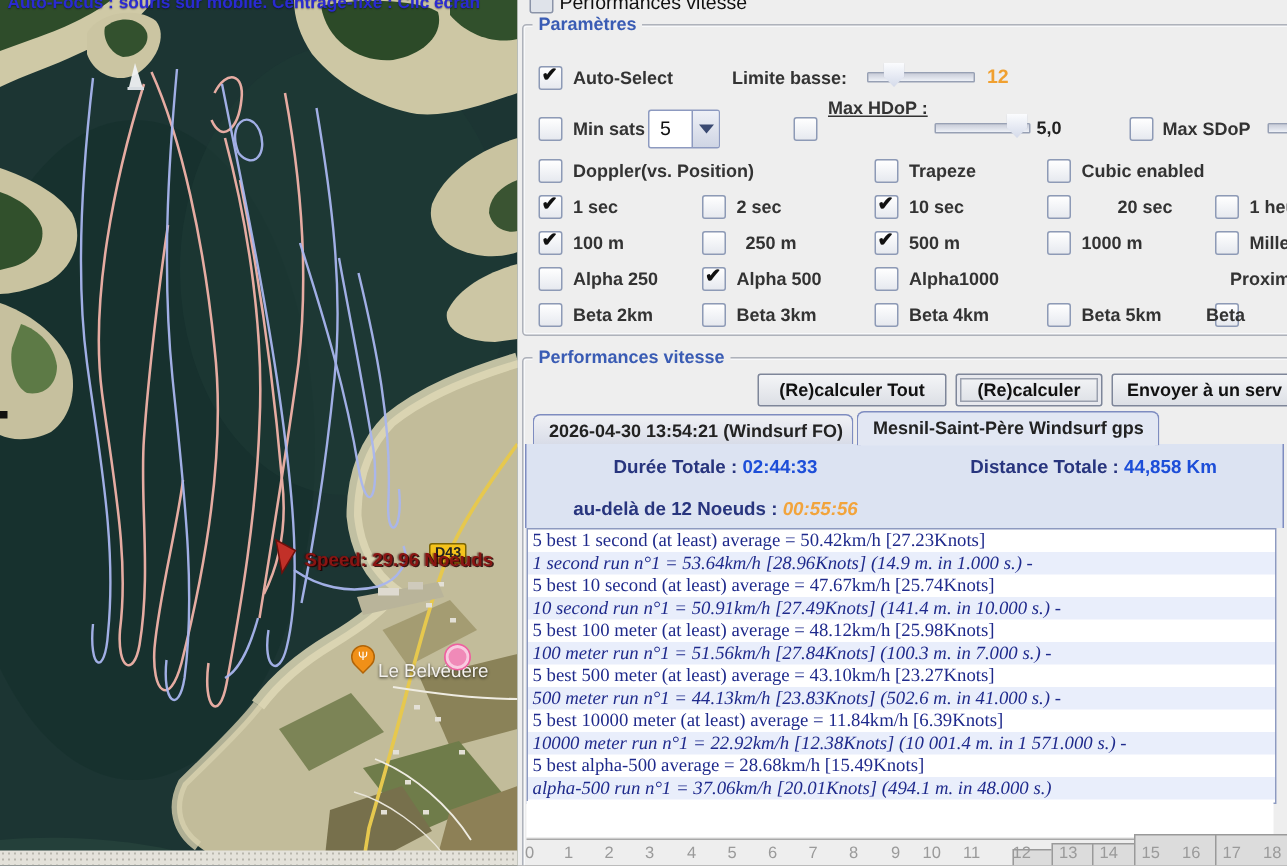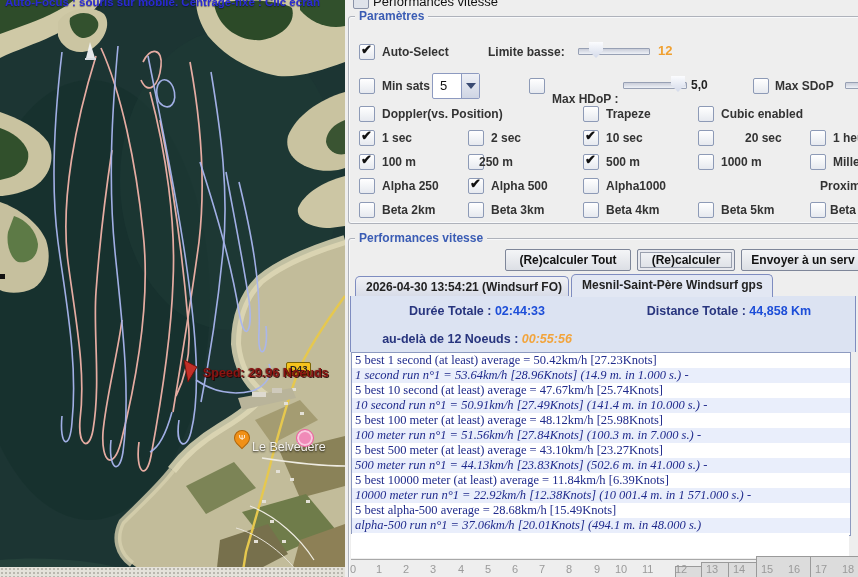--- a/index.html
+++ b/index.html
@@ -217,21 +217,21 @@
     <div class="slider-thumb" style="left:244px;top:42px;"></div>
     <div class="orange-val" style="left:313px;top:43px;">12</div>
 
     <div class="cb" style="left:14px;top:78px;"></div>
     <div class="cb-label" style="left:37px;top:79px;">Min sats :</div>
     <div class="combo" style="left:87px;top:73px;">
       <span class="val">5</span>
       <span class="btn"></span>
     </div>
     <div class="cb" style="left:184px;top:78px;"></div>
-    <div class="cb-label" style="left:207px;top:92px;">Max HDoP :</div>
+    <div class="cb-label" style="left:207px;top:65px;text-decoration:underline;">Max HDoP :</div>
     <div class="slider-track" style="left:278px;top:82px;width:62px;"></div>
     <div class="slider-thumb" style="left:326px;top:76px;"></div>
     <div class="plain-val" style="left:346px;top:78px;">5,0</div>
     <div class="cb" style="left:408px;top:78px;"></div>
     <div class="cb-label" style="left:430px;top:79px;">Max SDoP</div>
     <div class="slider-track" style="left:500px;top:82px;width:20px;"></div>
 
     <div id="cb-grid">
         <div class="cb" style="left: 14px; top: 106px;"></div>
         <div class="cb-label" style="left: 37px; top: 107px;">Doppler(vs. Position)</div>
@@ -251,21 +251,21 @@
         <div class="cb-label" style="left: 261px; top: 131px;">10 sec</div>
         <div class="cb" style="left: 353px; top: 130px;"></div>
         <div class="cb-label" style="left: 376px; top: 131px; margin-left: 24px;">20 sec</div>
         <div class="cb" style="left: 465px; top: 130px;"></div>
         <div class="cb-label" style="left: 488px; top: 131px;">1 heu</div>
         <div class="cb" style="left: 14px; top: 154px;">
           <span class="mark">✔</span>
         </div>
         <div class="cb-label" style="left: 37px; top: 155px;">100 m</div>
         <div class="cb" style="left: 123px; top: 154px;"></div>
-        <div class="cb-label" style="left: 134px; top: 155px;">250 m</div>
+        <div class="cb-label" style="left: 152px; top: 155px;">250 m</div>
         <div class="cb" style="left: 238px; top: 154px;">
           <span class="mark">✔</span>
         </div>
         <div class="cb-label" style="left: 261px; top: 155px; text-align: center;">500 m</div>
         <div class="cb" style="left: 353px; top: 154px;"></div>
         <div class="cb-label" style="left: 376px; top: 155px;">1000 m</div>
         <div class="cb" style="left: 465px; top: 154px;"></div>
         <div class="cb-label" style="left: 488px; top: 155px;">Mille</div>
         <div class="cb" style="left: 14px; top: 178px;"></div>
         <div class="cb-label" style="left: 37px; top: 179px;">Alpha 250</div>
@@ -278,21 +278,21 @@
         <div class="cb-label" style="left: 475px; top: 179px;">Proxim</div>
         <div class="cb" style="left: 14px; top: 202px;"></div>
         <div class="cb-label" style="left: 37px; top: 203px;">Beta 2km</div>
         <div class="cb" style="left: 123px; top: 202px;"></div>
         <div class="cb-label" style="left: 146px; top: 203px;">Beta 3km</div>
         <div class="cb" style="left: 238px; top: 202px;"></div>
         <div class="cb-label" style="left: 261px; top: 203px;">Beta 4km</div>
         <div class="cb" style="left: 353px; top: 202px;"></div>
         <div class="cb-label" style="left: 376px; top: 203px;">Beta 5km</div>
         <div class="cb" style="left: 465px; top: 202px;"></div>
-        <div class="cb-label" style="left: 485px; top: 203px;">Beta</div>
+        <div class="cb-label" style="left: 459px; top: 203px;">Beta</div>
       </div>
 
     <div class="groupbox" style="left:3px;top:238px;width:520px;height:345px;"></div>
     <div class="group-title" style="left:10px;top:232px;">Performances vitesse</div>
 
     <div class="jbutton focused" style="left:292px;top:249px;width:98px;">(Re)calculer</div>
     <div class="jbutton" style="left:160px;top:249px;width:126px;">(Re)calculer Tout</div>
     <div class="jbutton" style="left:396px;top:249px;width:124px;">Envoyer à un serv</div>
 
     <div class="tab" style="left:10px;top:276px;width:214px;">2026-04-30 13:54:21 (Windsurf FO)</div>

